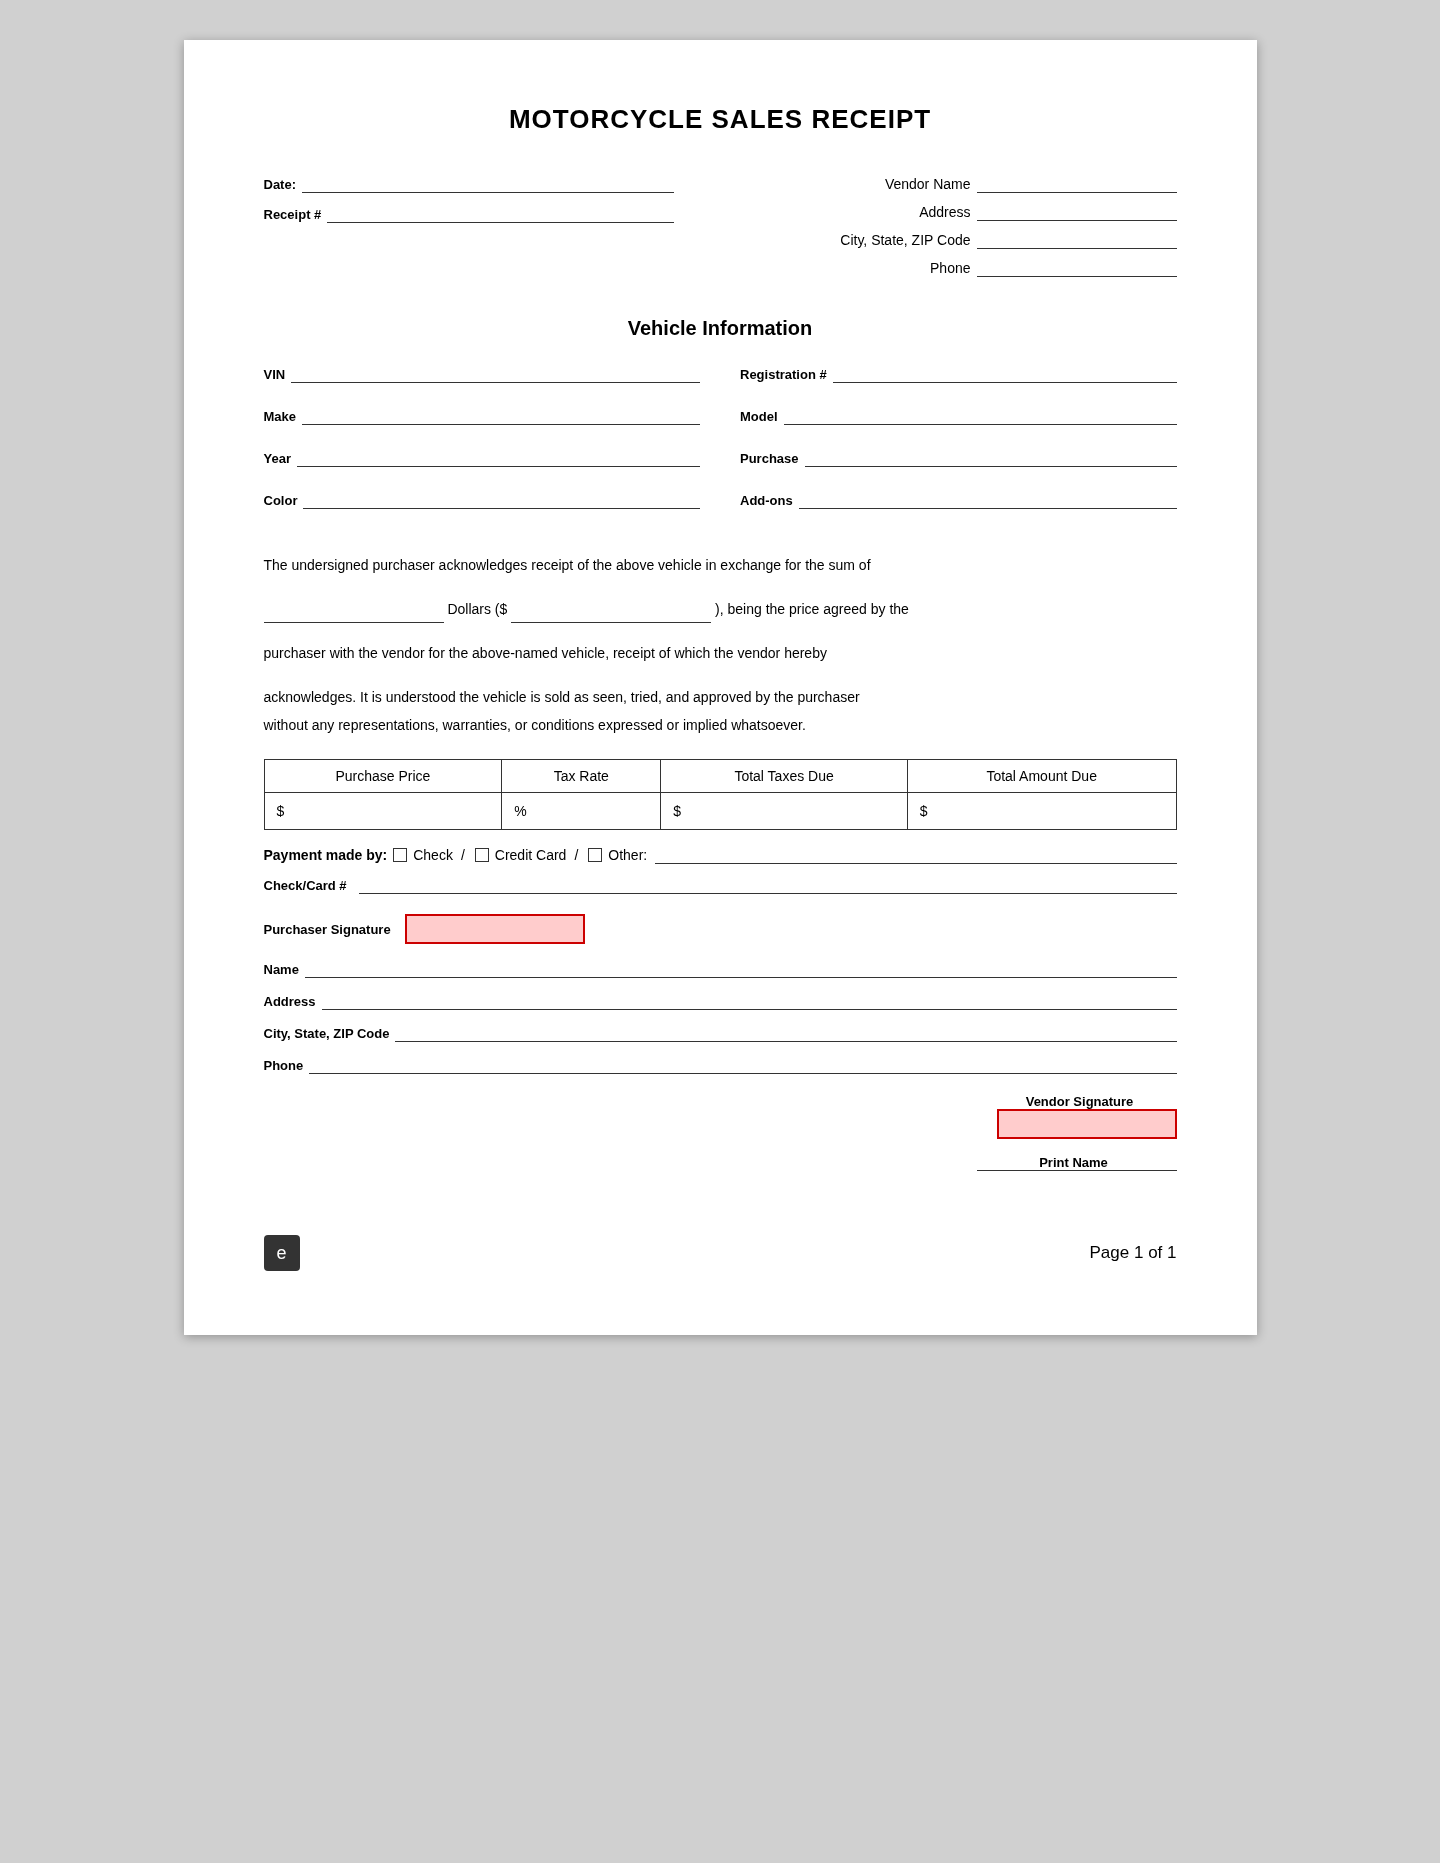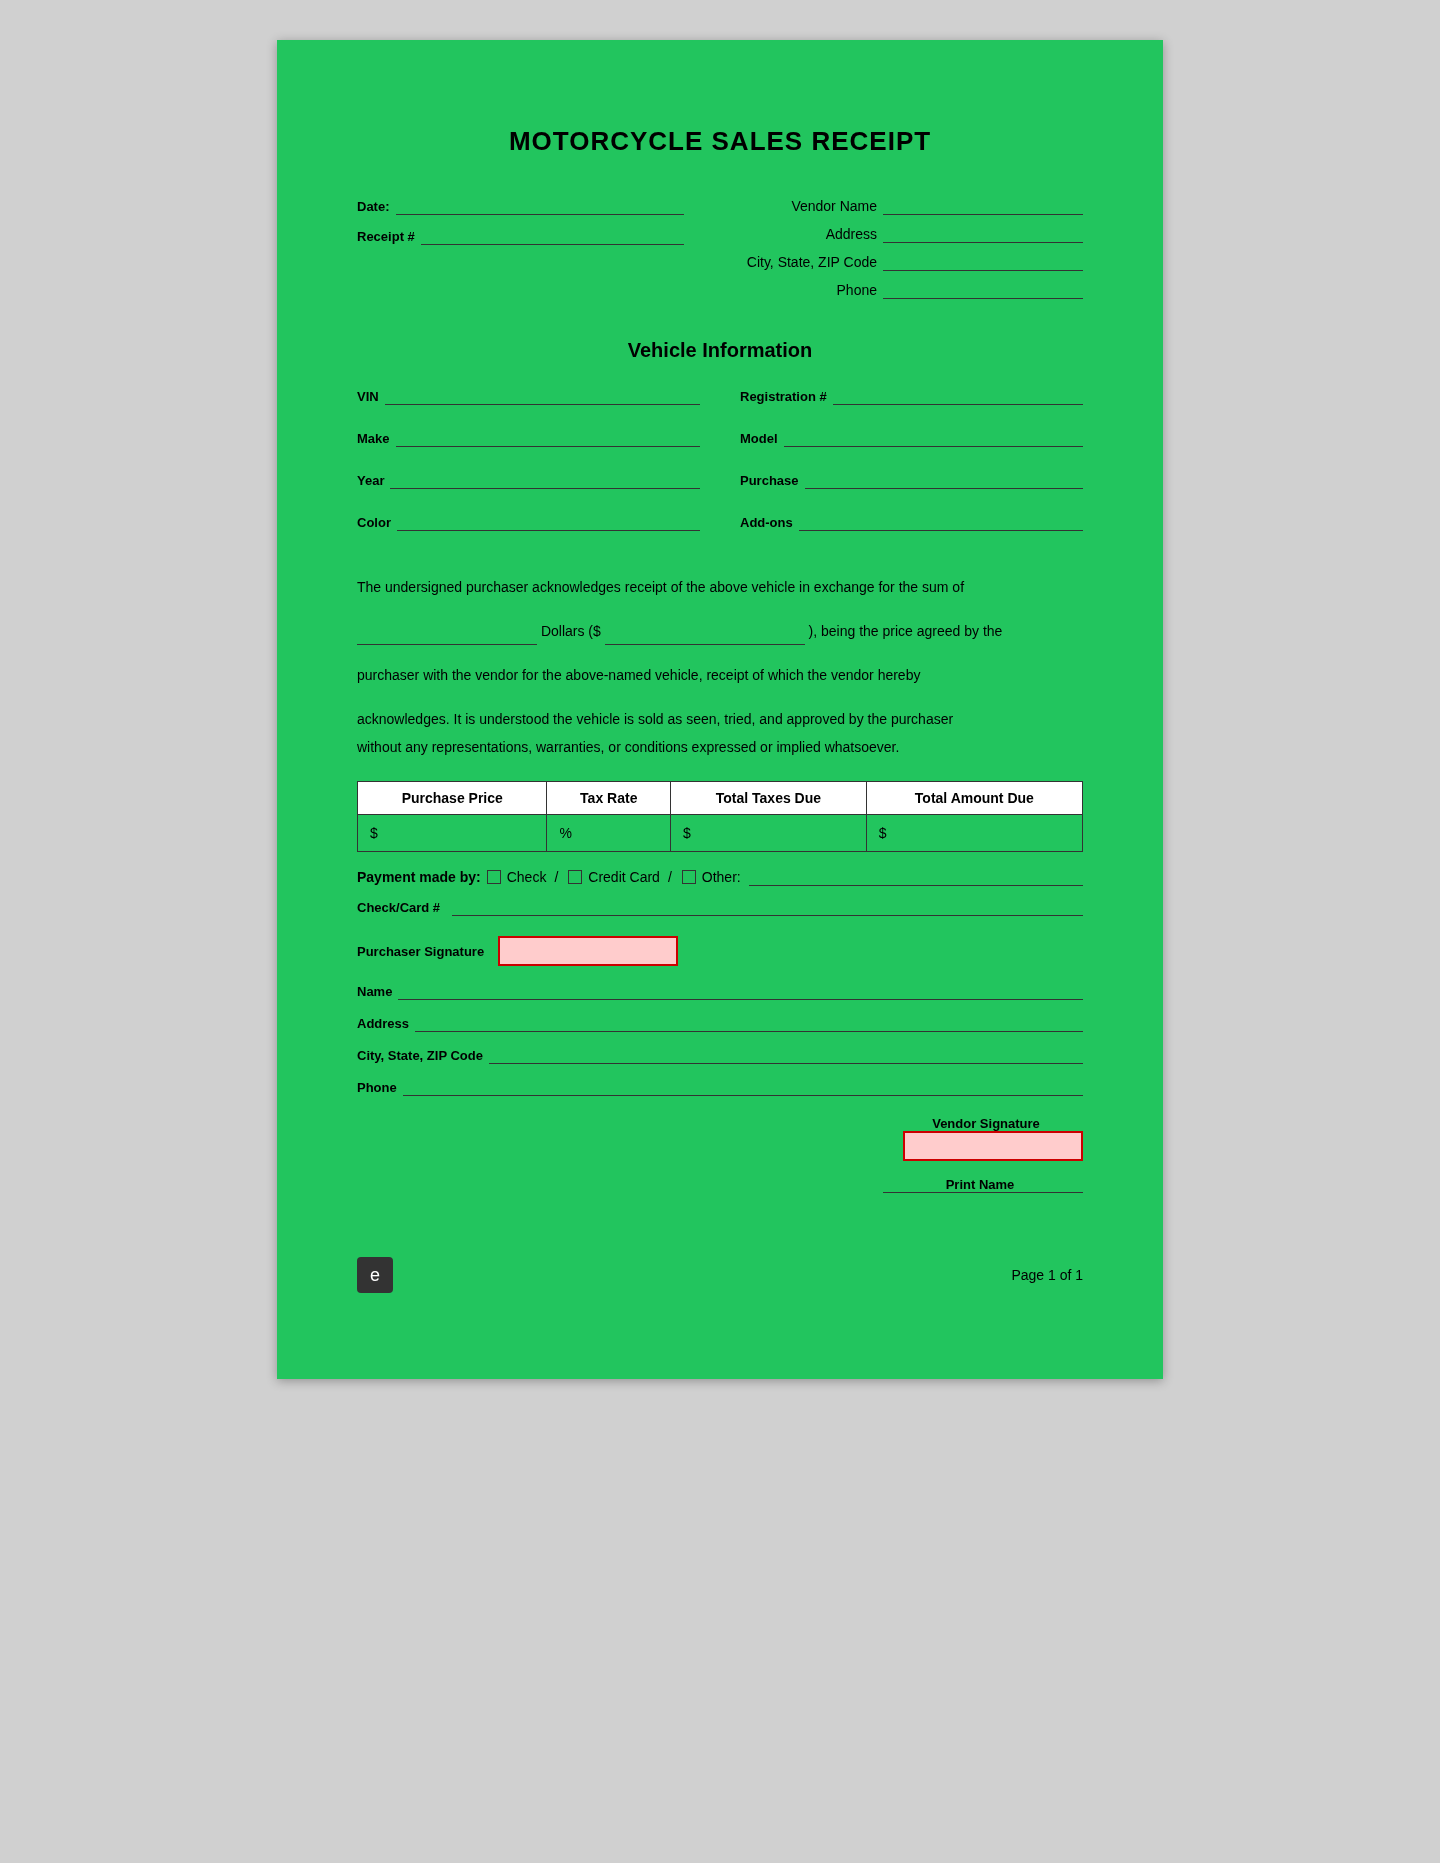--- a/index.html
+++ b/index.html
@@ -12,24 +12,24 @@
       background: #d0d0d0;
       display: flex;
       justify-content: center;
       align-items: flex-start;
       min-height: 100vh;
       padding: 40px 20px;
       font-family: Arial, sans-serif;
     }
 
     .page {
-      background: #22c55e;
-      width: 886px;
+      background: #ffffff;
+      width: 1073px;
       min-height: 1240px;
-      padding: 86px 80px;
+      padding: 64px 80px;
       box-shadow: 0 2px 10px rgba(0,0,0,0.3);
       position: relative;
     }
 
     .page-title {
       text-align: center;
       font-size: 26px;
       font-weight: bold;
       letter-spacing: 1px;
       margin-bottom: 40px;
@@ -130,21 +130,21 @@
       width: 100%;
       border-collapse: collapse;
       margin-bottom: 16px;
       font-size: 14px;
     }
 
     .price-table th {
       border: 1.5px solid #333;
       padding: 8px 12px;
       text-align: center;
-      font-weight: bold;
+      font-weight: normal;
       background: #fff;
     }
 
     .price-table td {
       border: 1.5px solid #333;
       padding: 10px 12px;
       font-size: 14px;
     }
 
     .payment-section {
@@ -215,21 +215,21 @@
       background: #333;
       border-radius: 4px;
       display: flex;
       align-items: center;
       justify-content: center;
       color: #fff;
       font-size: 18px;
     }
 
     .footer-page {
-      font-size: 14px;
+      font-size: 17px;
     }
   </style>
 </head>
 <body>
 
 <div class="page">
 
   <h1 class="page-title">MOTORCYCLE SALES RECEIPT</h1>
 
   <div class="top-section">

